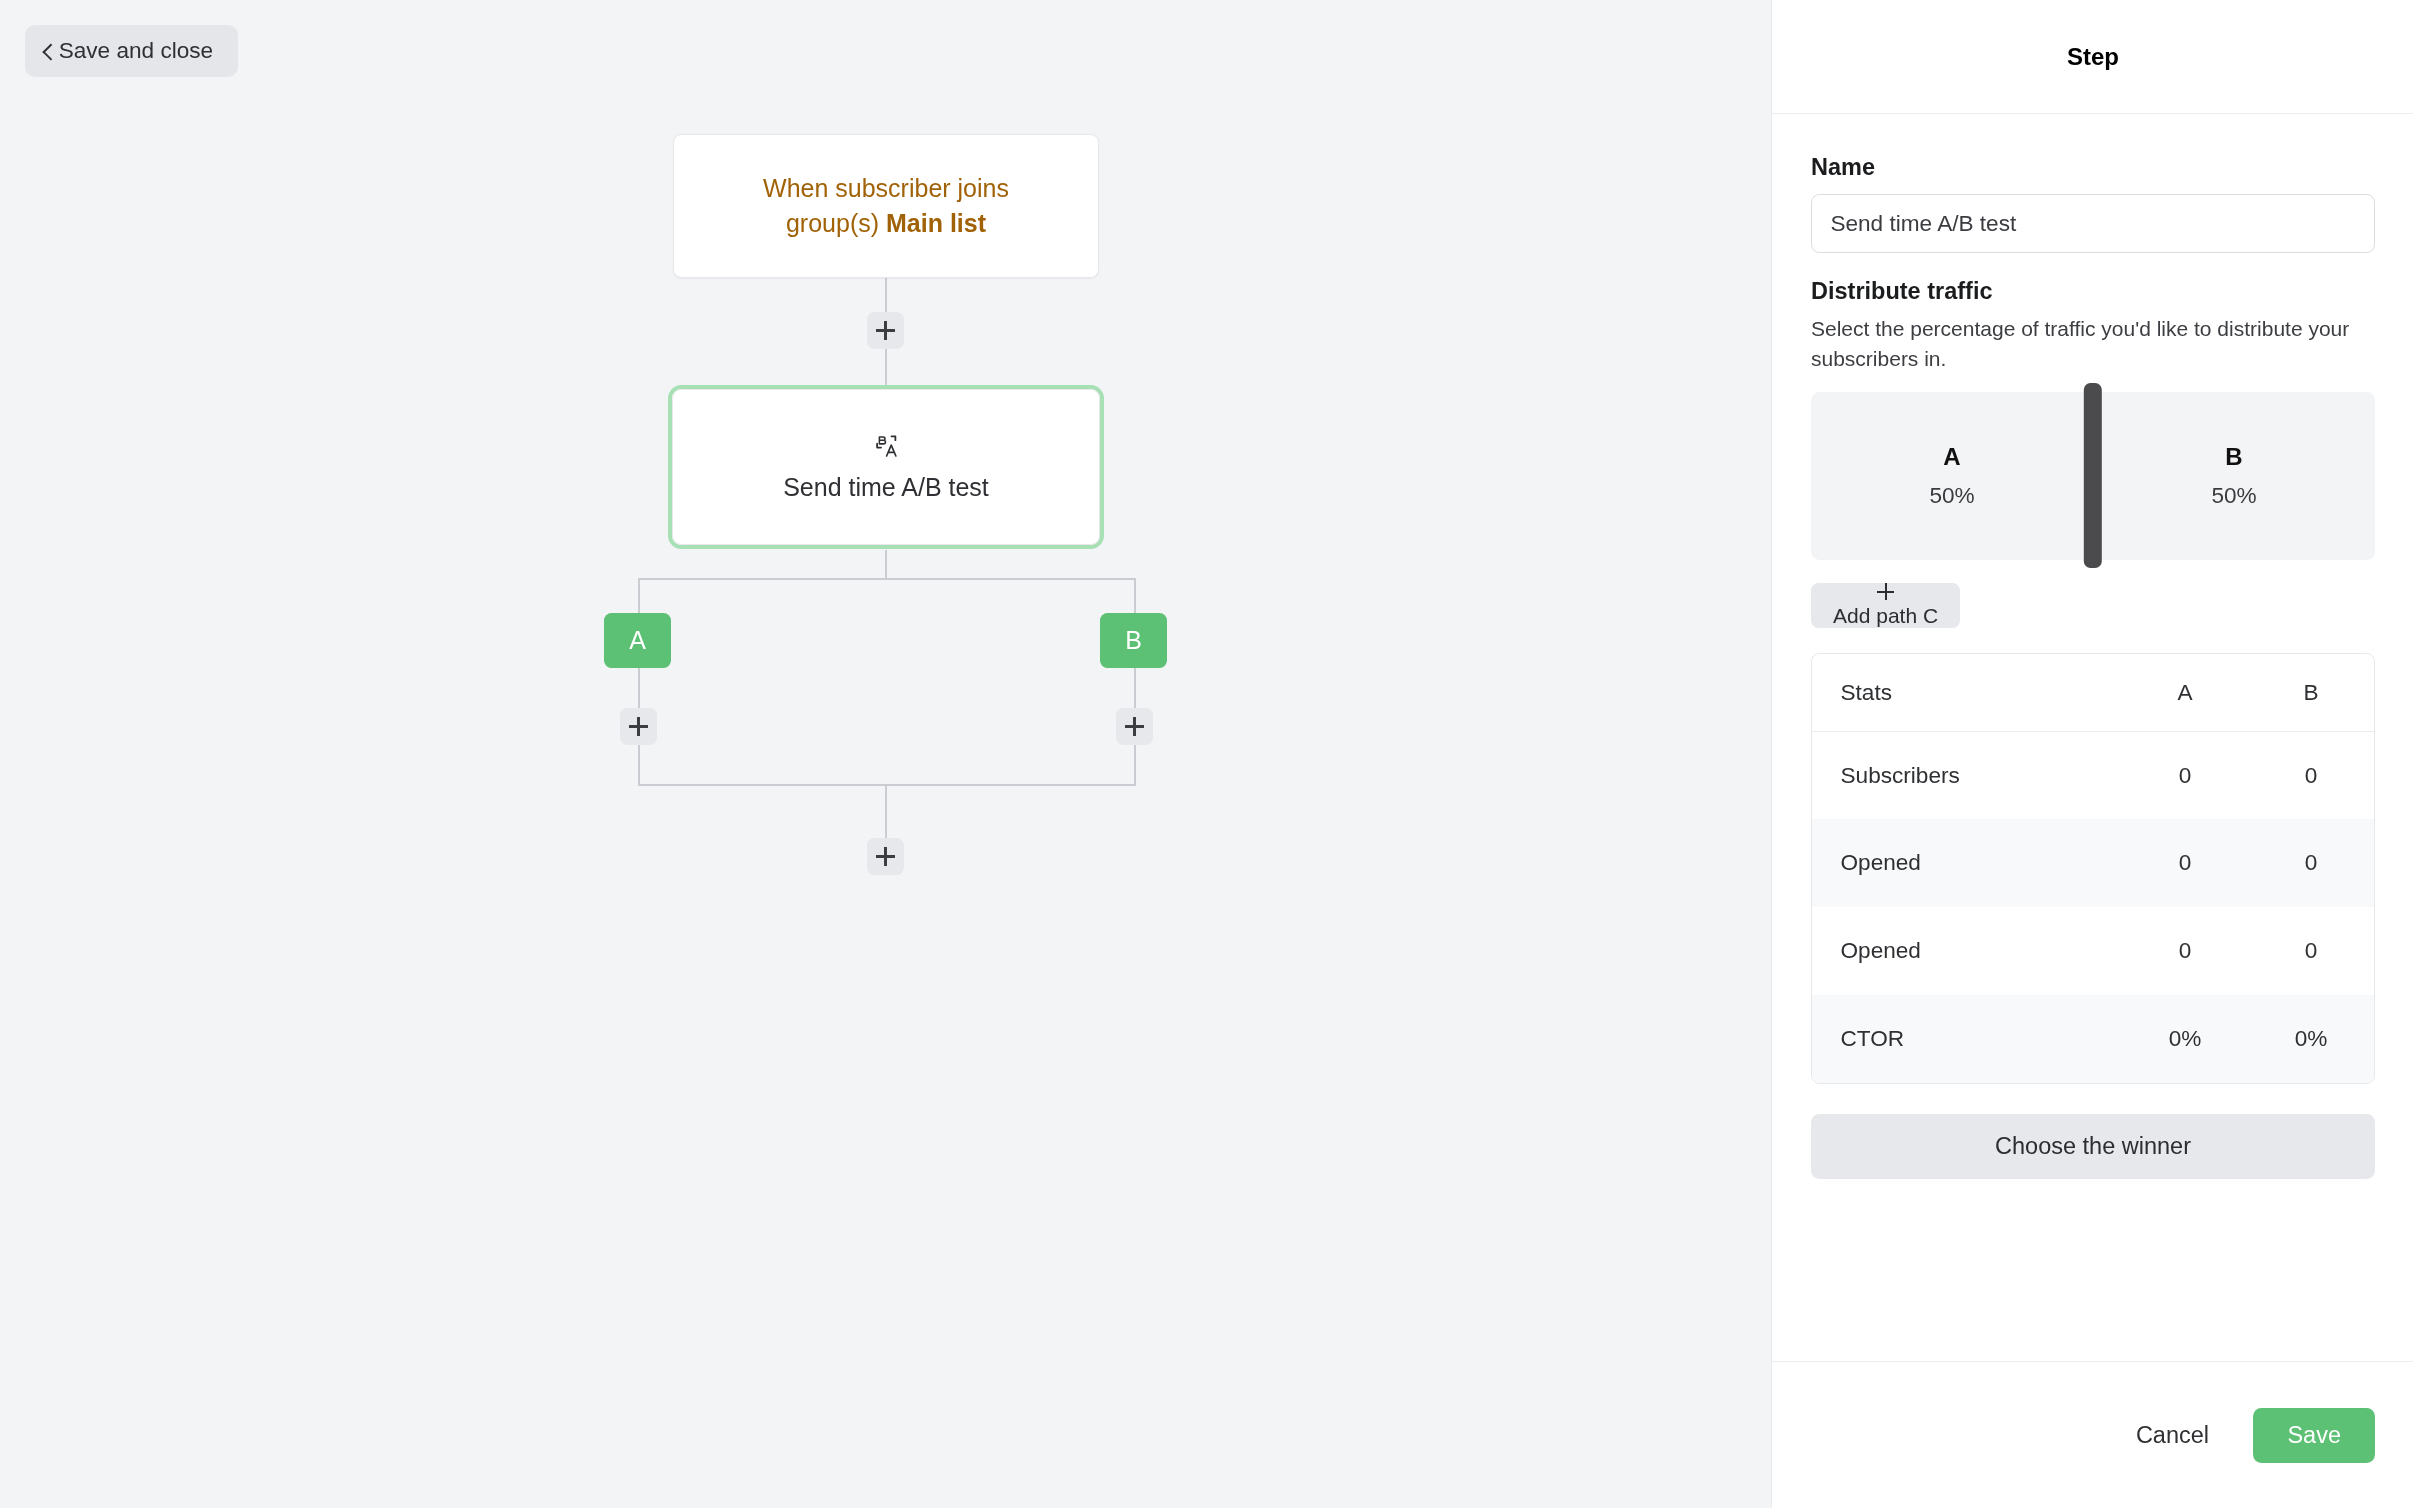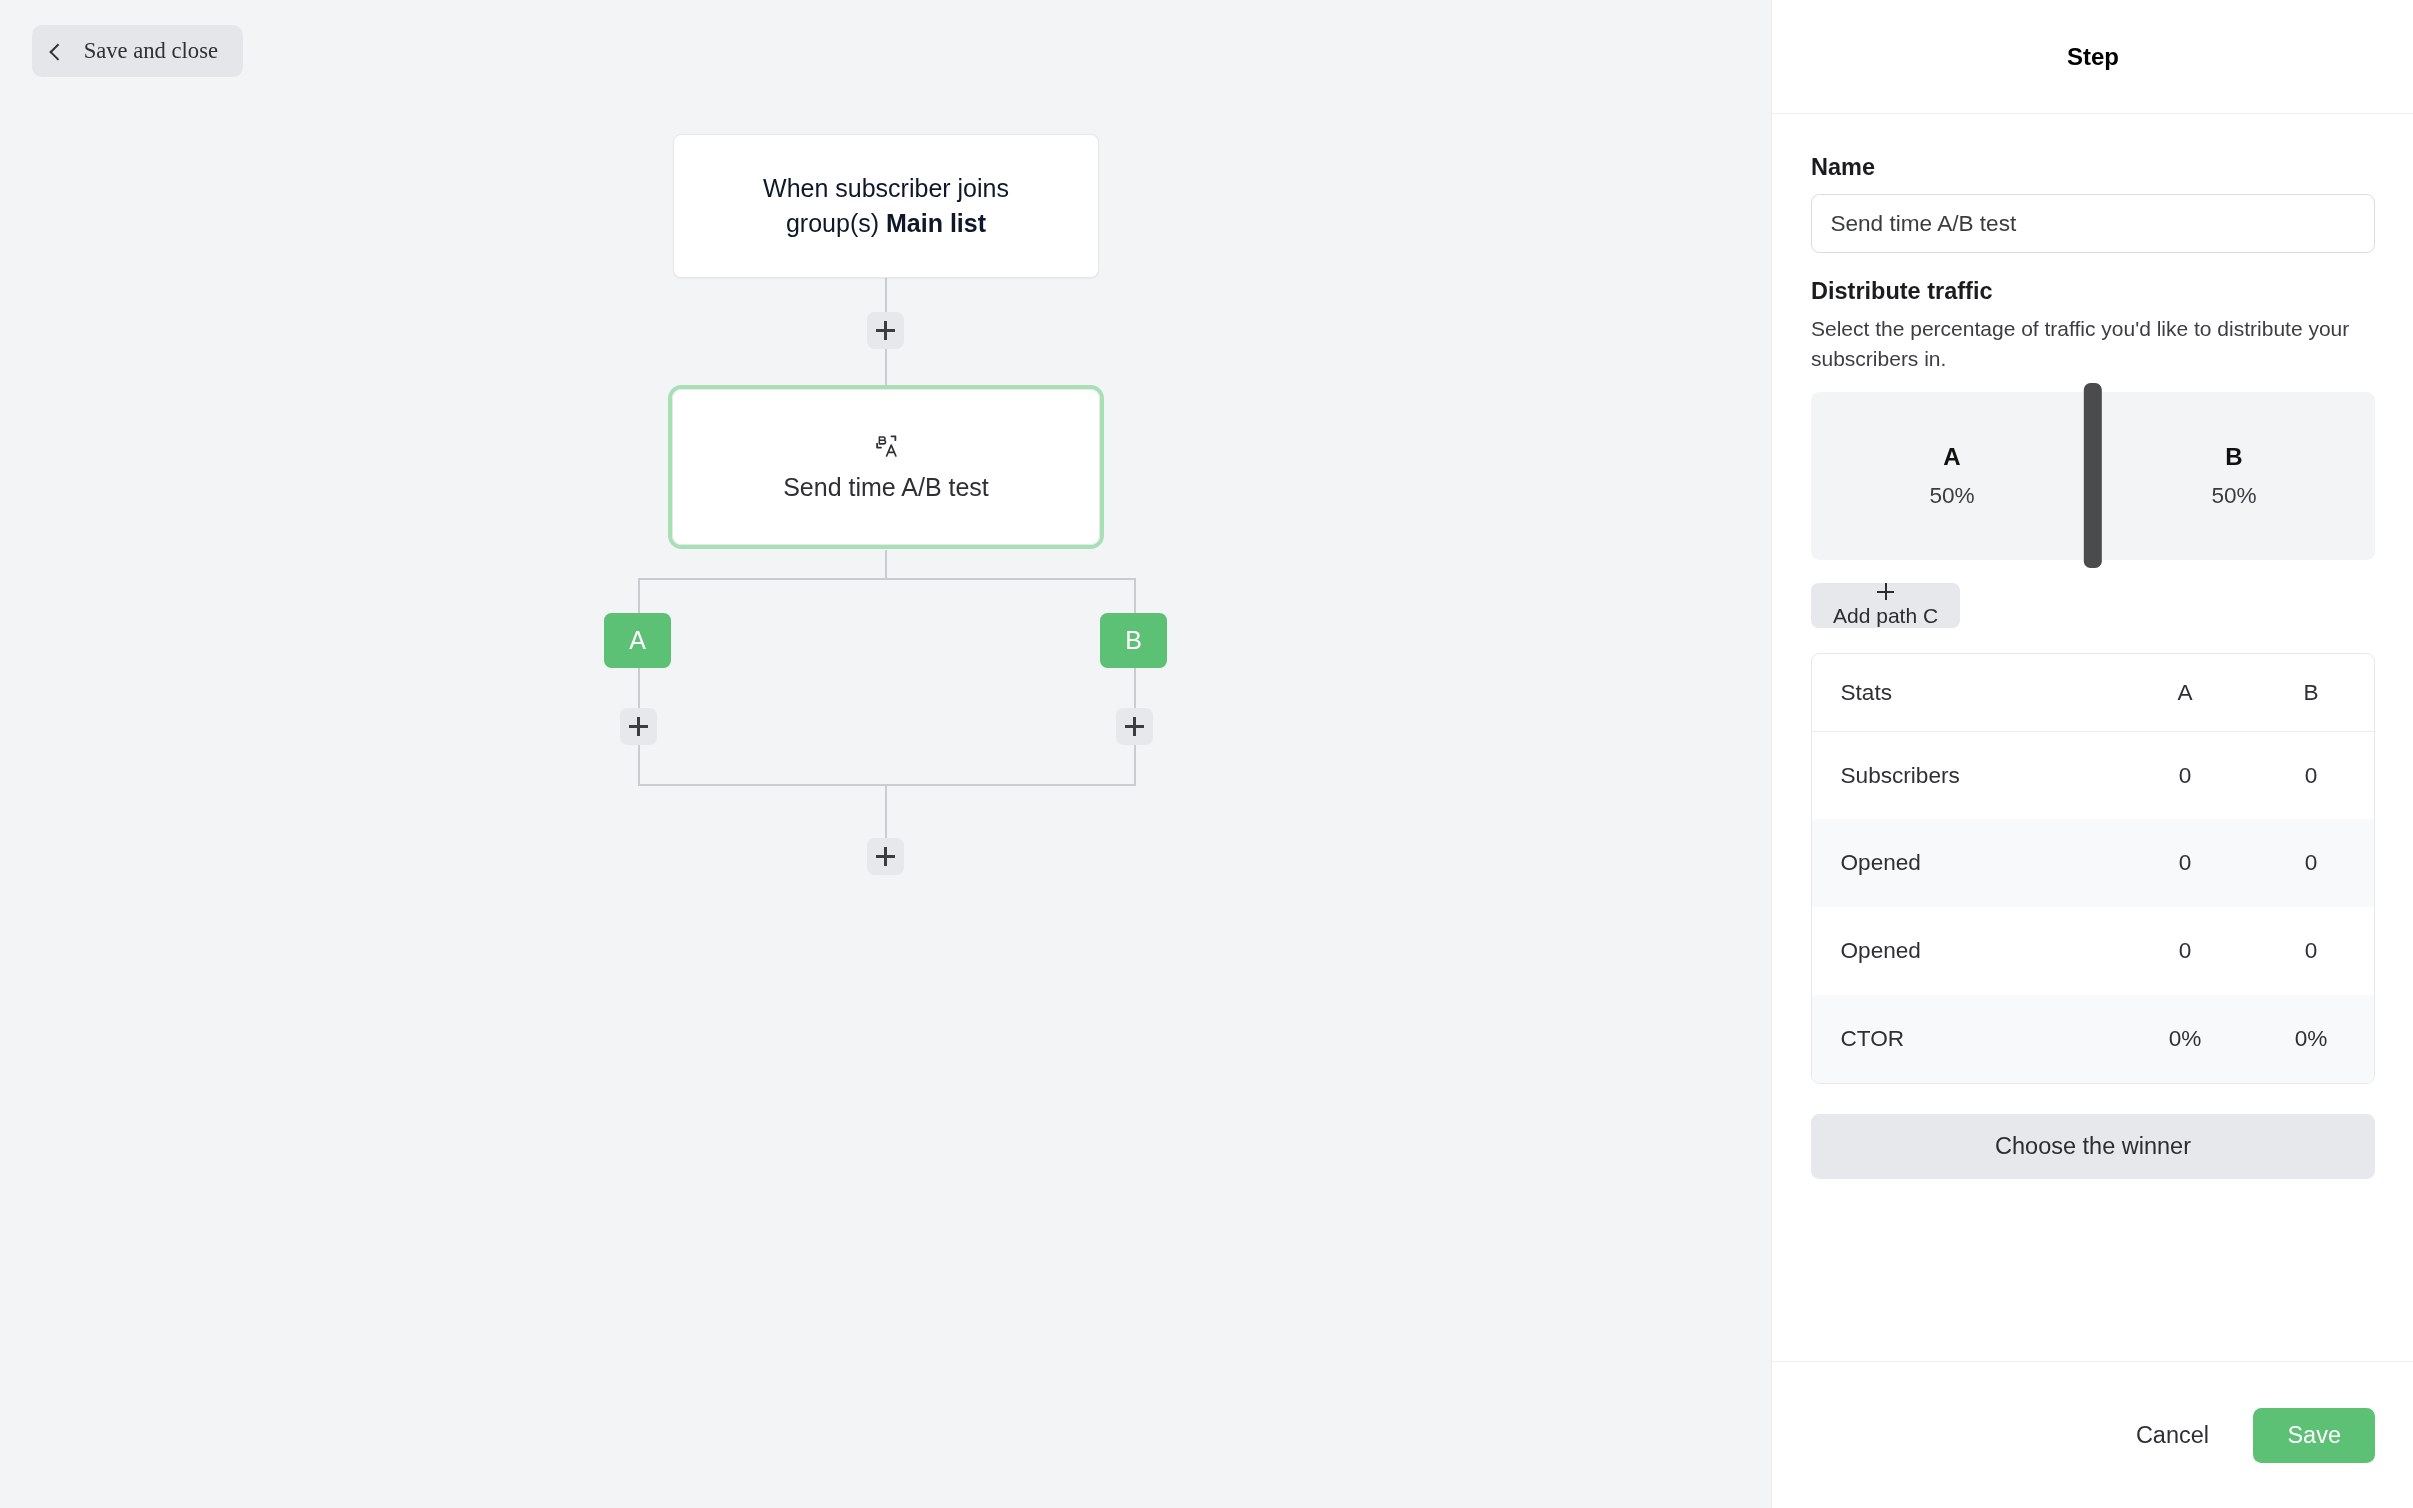--- a/index.html
+++ b/index.html
@@ -30,29 +30,28 @@
   }
 
   .save-close-btn {
     position: absolute;
     left: 25px;
     top: 25px;
     height: 52px;
     padding: 0 25px 0 20px;
     display: flex;
     align-items: center;
-    gap: 20px;
+    gap: 2px;
     background: #e4e6e9;
     border: none;
     border-radius: 10px;
     font-size: 22.6px;
     color: #2f3033;
     cursor: pointer;
-    font-family: Liberation Serif, serif;
-    margin-left: 7px;
+    font-family: Liberation Sans, sans-serif;
   }
   .chev-left {
     display: inline-block;
     width: 11.7px;
     height: 11.7px;
     border-left: 2.5px solid #2f3033;
     border-bottom: 2.5px solid #2f3033;
     transform: rotate(45deg);
     margin-top: 0.8px;
   }
@@ -94,21 +93,21 @@
   .node-trigger {
     left: 673px;
     top: 134px;
     width: 426px;
     height: 144px;
     padding: 0 37px;
   }
   .node-trigger .txt {
     font-size: 25px;
     line-height: 1.42;
-    color: #0f172a;
+    color: #a16207;
   }
   .node-trigger .txt b { font-weight: 700; }
 
   .node-ab-wrap {
     position: absolute;
     left: 668px;
     top: 385px;
     width: 436px;
     height: 164px;
     border: 4.2px solid #a8e0b5;

